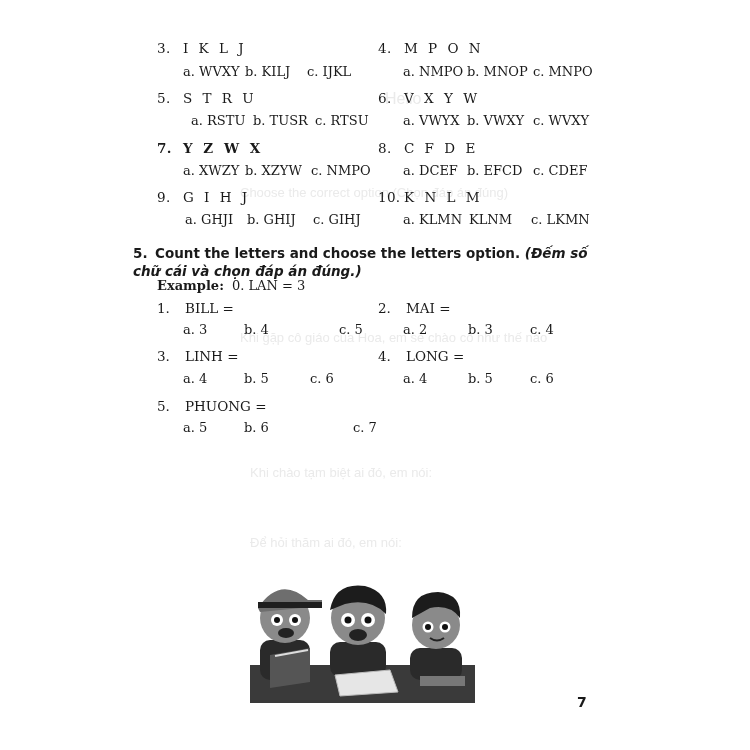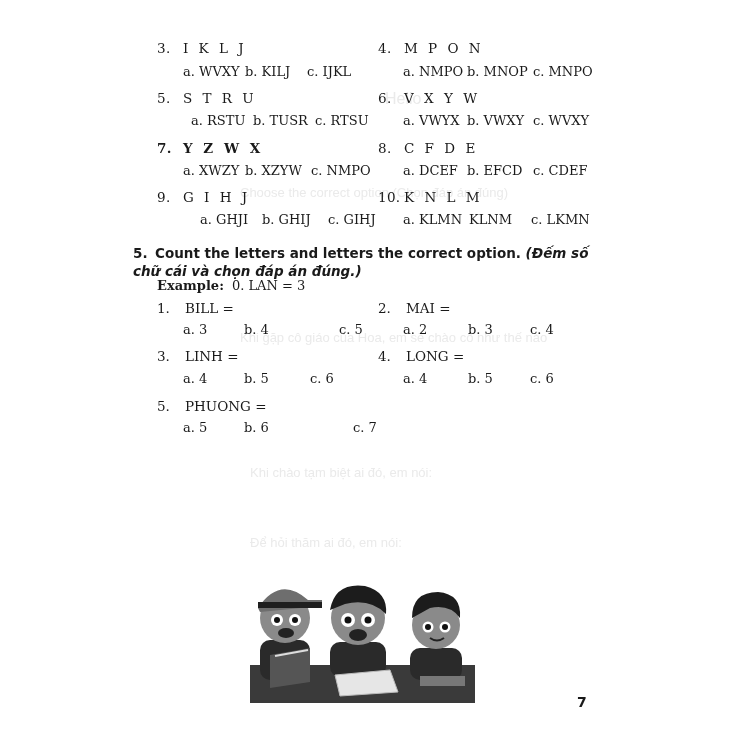--- a/index.html
+++ b/index.html
@@ -73,33 +73,33 @@
   </div>
   <div>
     <div class="q" style="left:378px;top:140px;"><span class="num">8.</span><span class="letters">C F D E</span></div>
     <div class="opts" style="left:403px;top:163px;">
       <span style="width:64px">a. DCEF</span><span style="width:66px">b. EFCD</span><span>c. CDEF</span>
     </div>
   </div>
 
   <div>
     <div class="q" style="left:157px;top:189px;"><span class="num">9.</span><span class="letters">G I H J</span></div>
-    <div class="opts" style="left:200px;top:212px;">
+    <div class="opts" style="left:185px;top:212px;">
       <span style="width:62px">a. GHJI</span><span style="width:66px">b. GHIJ</span><span>c. GIHJ</span>
     </div>
   </div>
   <div>
     <div class="q" style="left:378px;top:189px;"><span class="num">10.</span><span class="letters">K N L M</span></div>
     <div class="opts" style="left:403px;top:212px;">
       <span style="width:66px">a. KLMN</span><span style="width:62px">KLNM</span><span>c. LKMN</span>
     </div>
   </div>
 
   <div class="sec-title">
-    <span class="num">5.</span><span>Count the letters and letters the correct option.</span> <span class="vn">(Đếm số chữ cái và chọn đáp án đúng.)</span>
+    <span class="num">5.</span><span>Count the letters and choose the letters option.</span> <span class="vn">(Đếm số chữ cái và chọn đáp án đúng.)</span>
   </div>
 
   <div class="example">
     <span class="lbl">Example:</span><span>0. LAN = 3</span>
   </div>
 
   <div>
     <div class="cq" style="left:157px;top:300px;"><span class="num">1.</span><span>BILL =</span></div>
     <div class="copt" style="left:183px;top:322px;">a. 3</div>
     <div class="copt" style="left:244px;top:322px;">b. 4</div>

